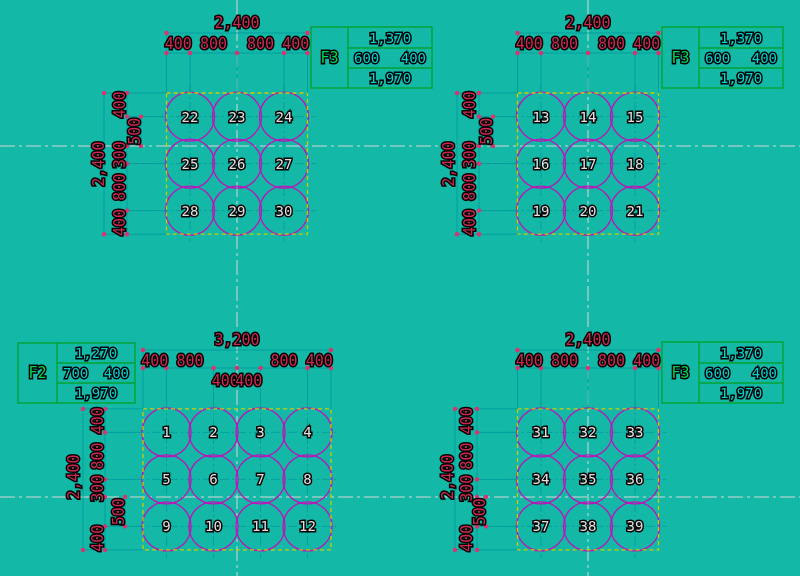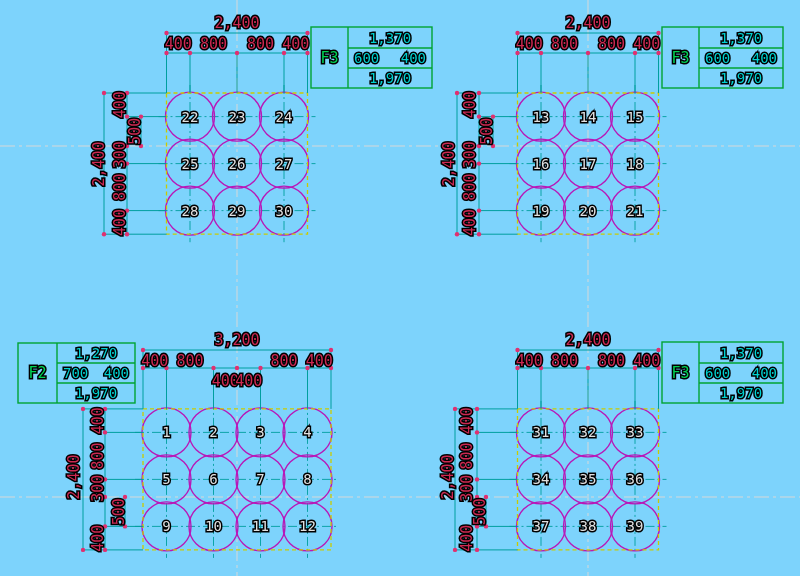--- a/index.html
+++ b/index.html
@@ -1,16 +1,16 @@
 <!DOCTYPE html>
 <html><head>
 <meta charset="utf-8">
 <style>
   html,body{margin:0;padding:0;background:#000;}
-  .stage{position:relative;width:800px;height:576px;background:#7dd3fc;overflow:hidden;}
+  .stage{position:relative;width:800px;height:576px;background:#14b8a6;overflow:hidden;}
   svg{display:block;}
   text{font-family:"DejaVu Sans Mono","Liberation Mono",monospace;paint-order:stroke;stroke:#000;stroke-width:3px;}
   .t-dim{fill:#cc2952;font-size:15px;}
   .t-pile{fill:#e0e0e0;font-size:14px;}
   .t-fval{fill:#00d2d2;font-size:14px;}
   .t-flab{fill:#00d455;font-size:15px;}
   .ln-dim{stroke:#009e9e;stroke-width:1;}
   .ln-cl{stroke:#009e9e;stroke-width:0.9;stroke-dasharray:9 3 2 3;}
   .ln-grid{stroke:#d8d8d8;stroke-width:1;stroke-dasharray:15 4 3 4;}
   .ln-ybox{stroke:#cbcb00;stroke-width:1.3;fill:none;stroke-dasharray:4 3;}

